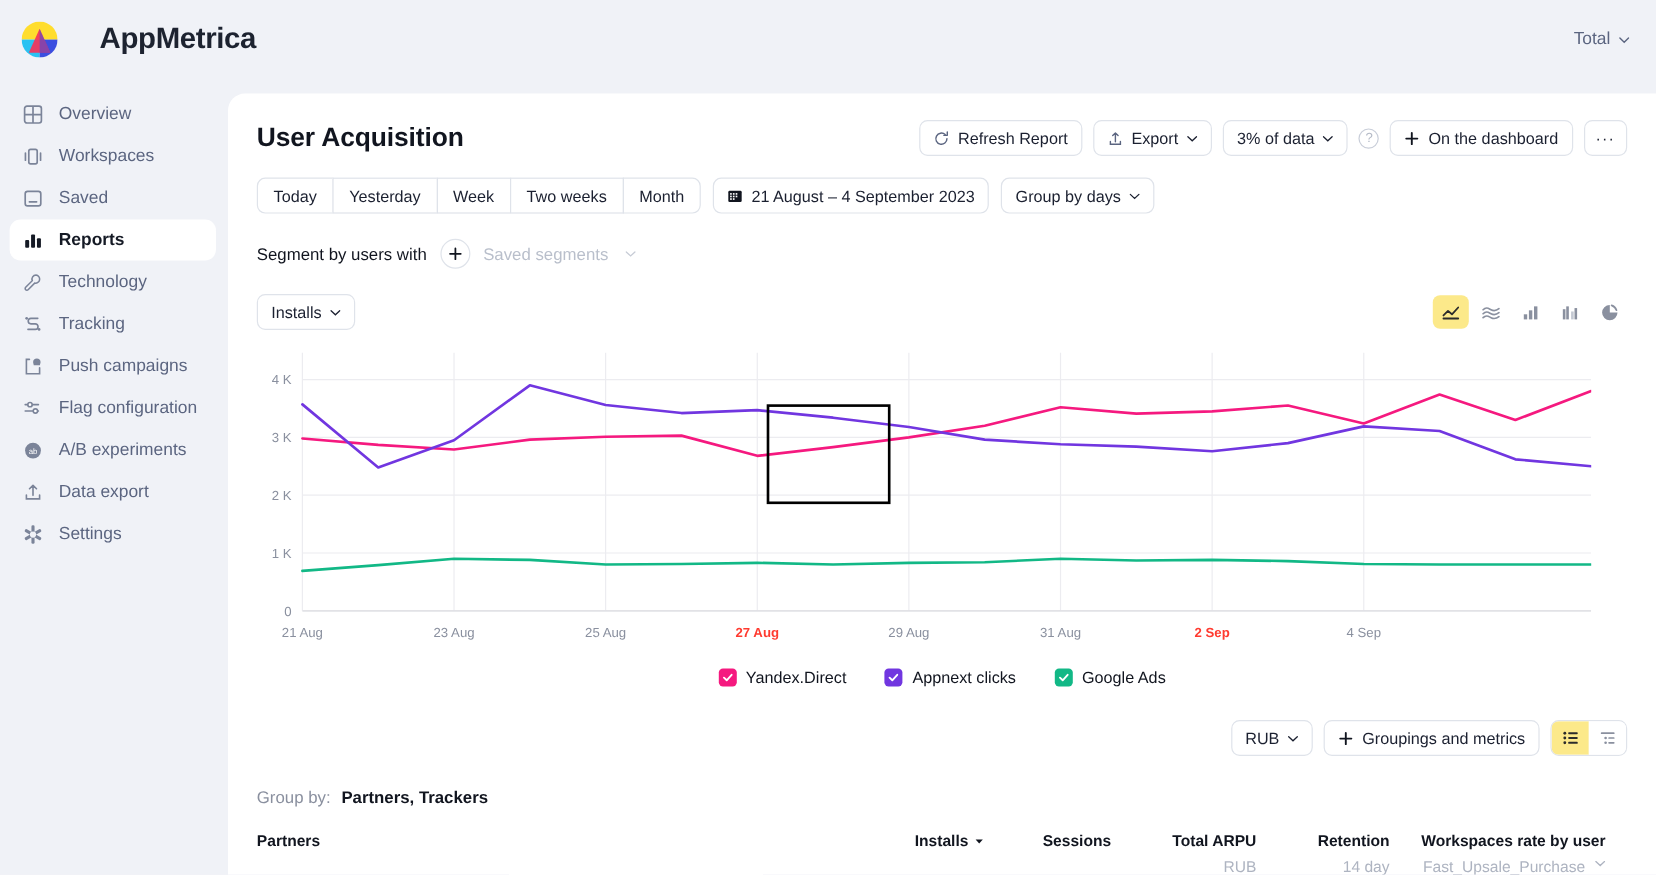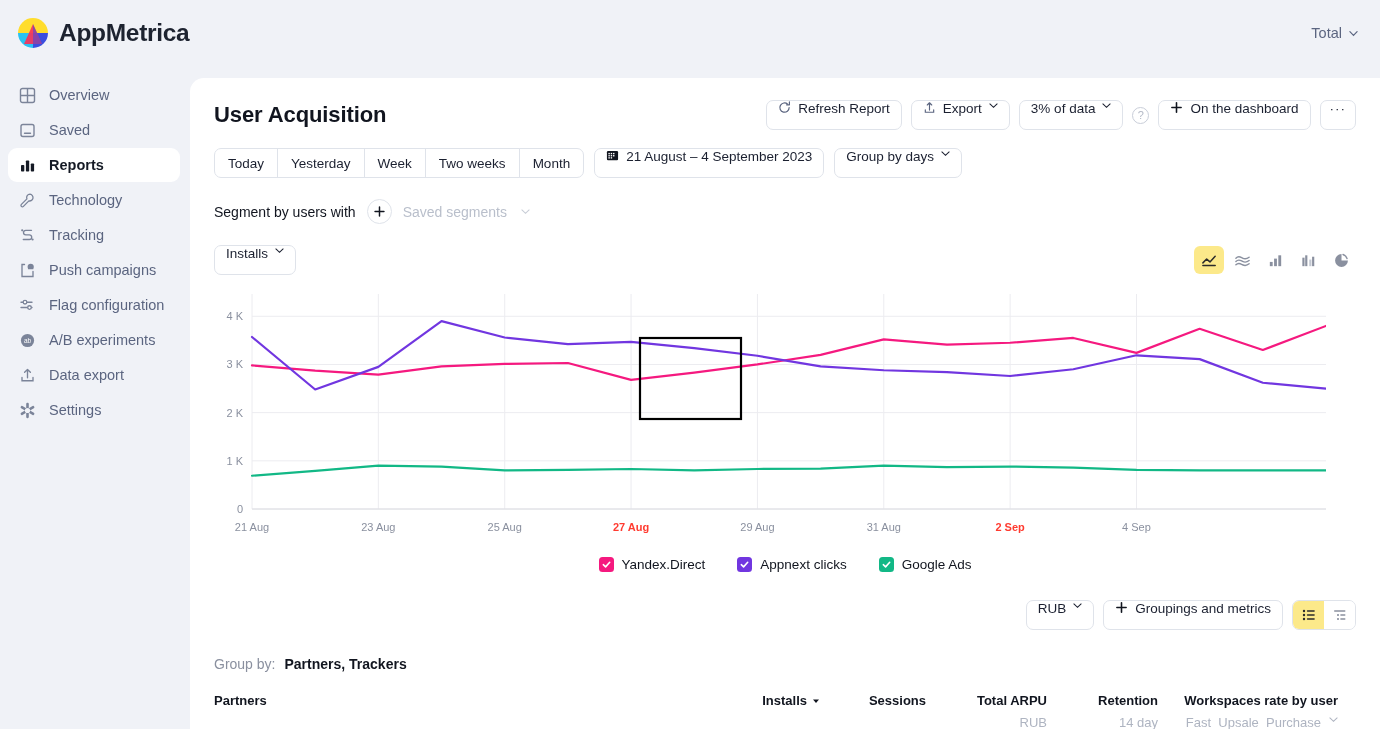--- a/index.html
+++ b/index.html
@@ -17,21 +17,21 @@
     display: flex; align-items: center;
     padding: 0 22px 0 18px;
     background: #f0f2f7;
   }
   .brand { display: flex; align-items: center; gap: 11px; }
   .logo-mark { width: 30px; height: 30px; position: relative; }
   .help-btn {
     margin-left: auto; display: flex; align-items: center; gap: 7px;
     font-size: 14.5px; color: #5b6580; cursor: pointer;
   }
-  .brand-name { font-size: 24.5px; font-weight: bold; color: #1d2330; letter-spacing: -0.3px; }
+  .brand-name { font-size: 24.5px; font-weight: bold; color: #1d2330; letter-spacing: -0.3px; margin-left: 24px; }
 
   
   .body-wrap { flex: 1; display: flex; min-height: 0; padding: 12px 0 0 0; border-radius: 20px; }
 
   
   .sidebar {
     width: 190px; flex: 0 0 190px;
     background: #f0f2f7;
     padding: 0 10px 0 8px;
     display: flex; flex-direction: column; gap: 1px;
@@ -60,21 +60,21 @@
   .panel-inner { padding: 22px 24px 0 24px; }
 
   
   .hdr-row { display: flex; align-items: center; }
   .page-title { font-size: 22px; color: #11151f; letter-spacing: -0.1px; }
   .hdr-tools { margin-left: auto; display: flex; align-items: center; gap: 9px; }
 
   .btn {
     height: 30px; border: 1px solid #dfe3ea; border-radius: 7px;
     background: #fff; font-size: 13.5px; color: #1b2030;
-    display: inline-flex; gap: 7px;
+    display: inline-flex; align-items: center; gap: 7px;
     padding: 0 11px; cursor: pointer; white-space: nowrap;
     font-family: "Liberation Sans", sans-serif;
   }
   .btn.sq { padding: 0 9px; }
   .chev { width: 9px; height: 9px; display: inline-block; }
   .help-circle {
     width: 17px; height: 17px; border-radius: 50%;
     border: 1.3px solid #c9ced9; color: #b3b9c6;
     font-size: 11px; display: flex; align-items: center; justify-content: center;
     cursor: pointer; flex: 0 0 17px;
@@ -183,20 +183,29 @@
 
 <nav class="sidebar">
   <div class="nav-item">
     <span class="ico">
           <svg width="17" height="17" viewBox="0 0 17 17">
             <rect x="1.5" y="1.5" width="14" height="14" rx="2" stroke="#7b8499" stroke-width="1.4" fill="none"></rect>
             <path d="M8.5 1.5v14M1.5 8.5h14" stroke="#7b8499" stroke-width="1.4"></path>
           </svg>
         </span>
     <span>Overview</span>
+  </div>
+  <div class="nav-item">
+    <span class="ico">
+          <svg width="17" height="17" viewBox="0 0 17 17">
+            <rect x="5" y="2.5" width="7" height="12" rx="1.5" stroke="#7b8499" stroke-width="1.4" fill="none"></rect>
+            <path d="M2.2 5.5v6M14.8 5.5v6" stroke="#7b8499" stroke-width="1.4" stroke-linecap="round"></path>
+          </svg>
+        </span>
+    <span>Workspaces</span>
   </div>
   <div class="nav-item">
     <span class="ico">
           <svg width="17" height="17" viewBox="0 0 17 17">
             <rect x="2" y="2.5" width="13" height="12" rx="2" stroke="#7b8499" stroke-width="1.4" fill="none"></rect>
             <path d="M5.5 11.2h6" stroke="#7b8499" stroke-width="1.4" stroke-linecap="round"></path>
           </svg>
         </span>
     <span>Saved</span>
   </div>

